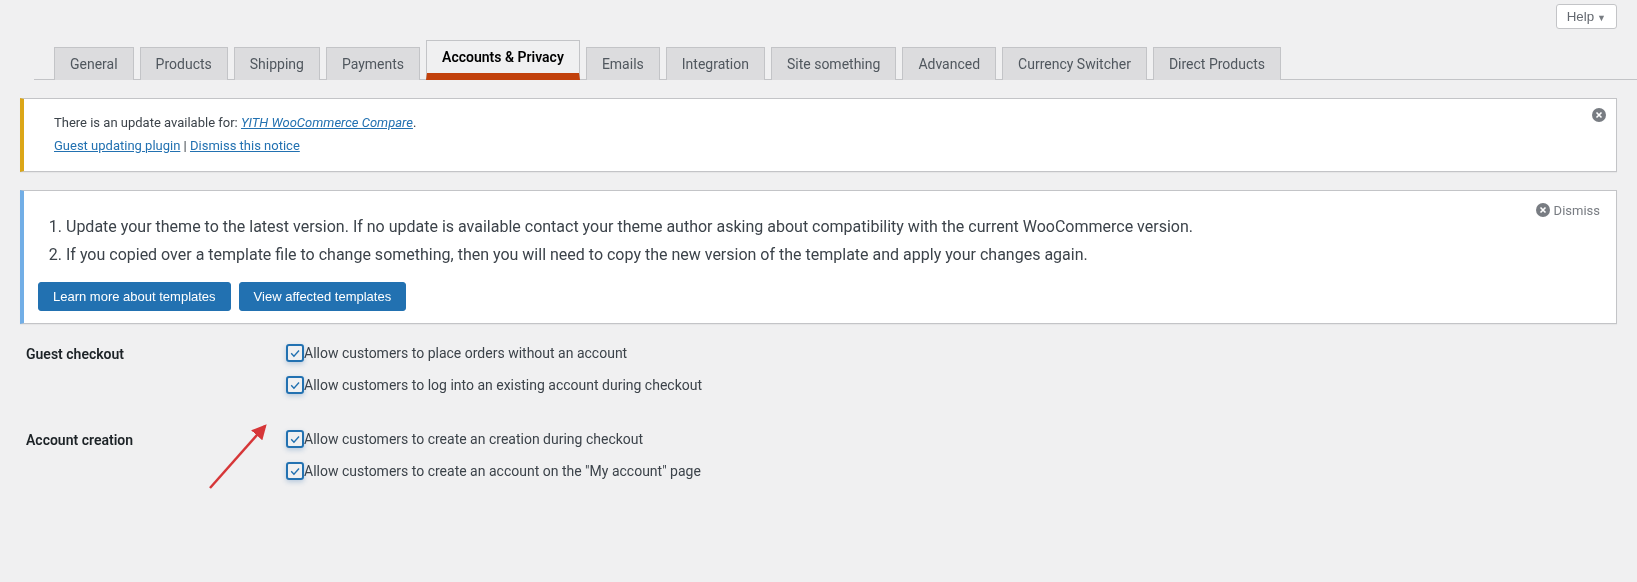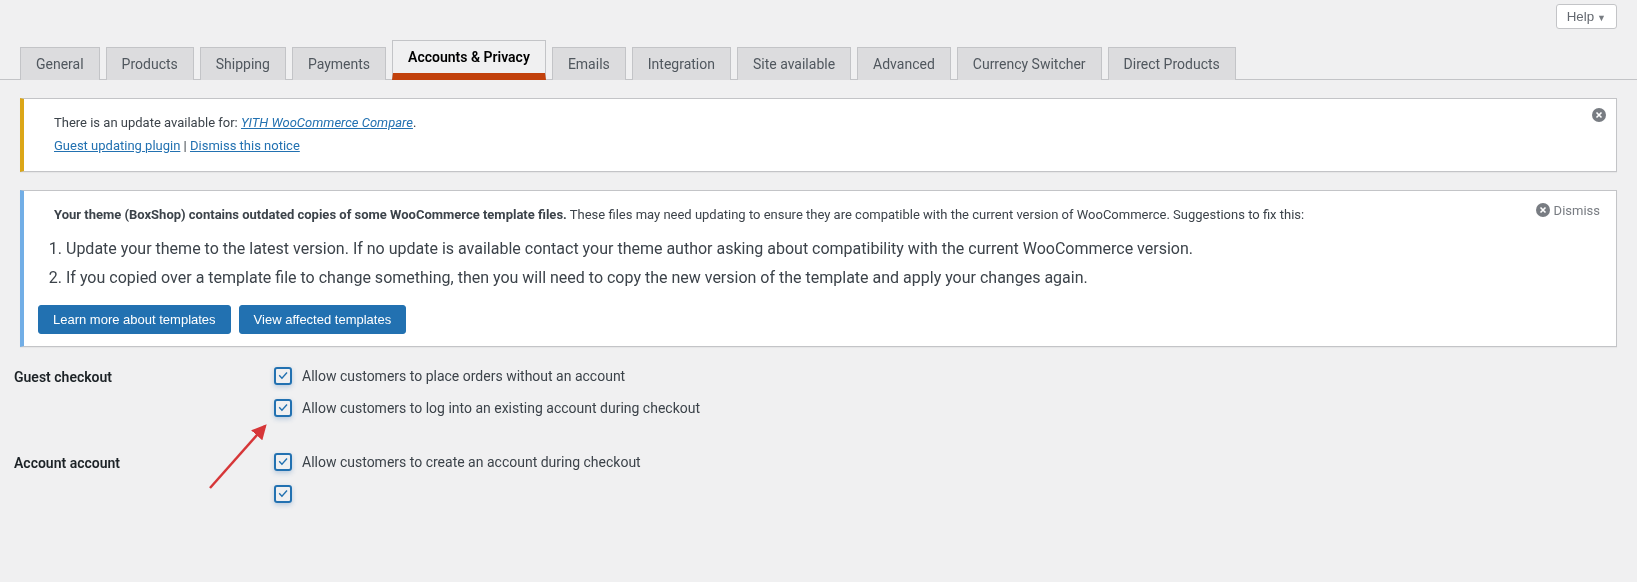--- a/index.html
+++ b/index.html
@@ -27,20 +27,21 @@
     color: #646970;
   }
   .help-btn .tri { font-size: 9px; margin-left: 3px; color: #787c82; }
   .tabs {
     display: flex;
     gap: 6px;
     padding: 10px 37px 0 20px;
     flex-wrap: wrap;
     border-bottom: 1px solid #c3c4c7;
     align-items: flex-end;
+    margin-left: 34px;
   }
   .tab {
     background: #dcdcde;
     color: #50575e;
     border: 1px solid #c3c4c7;
     border-bottom: none;
     padding: 8px 15px;
     font-size: 14px;
     cursor: pointer;
     position: relative;
@@ -92,38 +93,37 @@
   .notice .btn-row { display: flex; gap: 8px; margin-top: 2px; }
   .btn-primary {
     background: #2271b1;
     color: #fff;
     border: 1px solid #2271b1;
     padding: 6px 14px;
     font-size: 13px;
     border-radius: 3px;
     cursor: pointer;
   }
-  .form-area { padding: 20px 20px 0 14px; }
+  .form-area { padding: 20px 20px 0 26px; }
   .form-row {
     display: flex;
     align-items: flex-start;
     margin-bottom: 22px;
   }
   .form-th {
     width: 260px;
     font-size: 14px;
     color: #1d2327;
     font-weight: 600;
     padding-top: 2px;
   }
   .form-td { flex: 1; }
   .check-row {
     display: flex;
     align-items: center;
-    gap: 10px;
     margin-bottom: 14px;
     font-size: 14px;
     color: #3c434a;
   }
   .cb {
     width: 18px;
     height: 18px;
     border: 2px solid #2271b1;
     border-radius: 3px;
     display: inline-flex;
@@ -160,21 +160,21 @@
 </div>
 
 <div class="tabs">
   <div class="tab"><span>General</span></div>
   <div class="tab"><span>Products</span></div>
   <div class="tab"><span>Shipping</span></div>
   <div class="tab"><span>Payments</span></div>
   <div class="tab active"><span>Accounts &amp; Privacy</span></div>
   <div class="tab"><span>Emails</span></div>
   <div class="tab"><span>Integration</span></div>
-  <div class="tab"><span>Site available</span></div>
+  <div class="tab"><span>Site something</span></div>
   <div class="tab"><span>Advanced</span></div>
   <div class="tab"><span>Currency Switcher</span></div>
   <div class="tab"><span>Direct Products</span></div>
 </div>
 
 <div class="notice warning">
   <span class="close-x">
     <svg width="14" height="14" viewBox="0 0 14 14">
         <circle cx="7" cy="7" r="7" fill="#787c82"></circle>
         <path d="M4.5 4.5 L9.5 9.5 M9.5 4.5 L4.5 9.5" stroke="#fff" stroke-width="1.6"></path>
@@ -189,23 +189,20 @@
 </div>
 
 <div class="notice info">
   <span class="dismiss-txt">
     <svg class="ico" width="14" height="14" viewBox="0 0 14 14">
         <circle cx="7" cy="7" r="7" fill="#787c82"></circle>
         <path d="M4.5 4.5 L9.5 9.5 M9.5 4.5 L4.5 9.5" stroke="#fff" stroke-width="1.6"></path>
       </svg>
     <span>Dismiss</span>
   </span>
-  <p>
-    <strong>Your theme (BoxShop) contains outdated copies of some WooCommerce template files.</strong><span> These files may need updating to ensure they are compatible with the current version of WooCommerce. Suggestions to fix this:</span>
-  </p>
   <ol>
     <li>Update your theme to the latest version. If no update is available contact your theme author asking about compatibility with the current WooCommerce version.</li>
     <li>If you copied over a template file to change something, then you will need to copy the new version of the template and apply your changes again.</li>
   </ol>
   <div class="btn-row">
     <button class="btn-primary">Learn more about templates</button>
     <button class="btn-primary">View affected templates</button>
   </div>
 </div>
 
@@ -217,28 +214,29 @@
         <span class="cb checked"></span>
         <span>Allow customers to place orders without an account</span>
       </div>
       <div class="check-row">
         <span class="cb checked"></span>
         <span>Allow customers to log into an existing account during checkout</span>
       </div>
     </div>
   </div>
   <div class="form-row">
-    <div class="form-th">Account account</div>
+    <div class="form-th">Account creation</div>
     <div class="form-td">
       <div class="check-row">
         <span class="cb checked"></span>
-        <span>Allow customers to create an account during checkout</span>
-      </div>
-      <div class="check-row">
-        <span class="cb checked"></span>
+        <span>Allow customers to create an creation during checkout</span>
+      </div>
+      <div class="check-row">
+        <span class="cb checked"></span>
+        <span>Allow customers to create an account on the "My account" page</span>
       </div>
     </div>
   </div>
 </div>
 
 <div class="arrow">
   <svg width="75" height="75" viewBox="0 0 75 75">
     <defs>
       <marker id="ah" markerWidth="6" markerHeight="6" refX="5" refY="3" orient="auto">
         <path d="M0,0 L6,3 L0,6 Z" fill="#d63638"></path>

